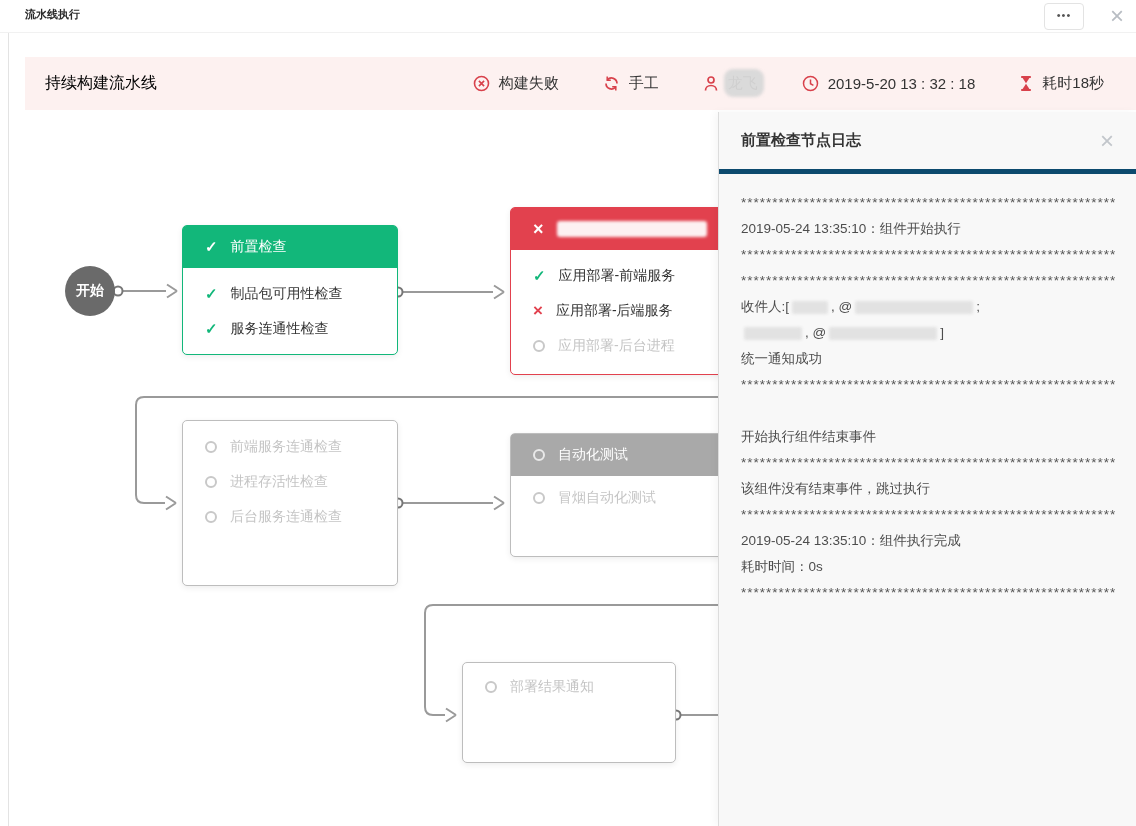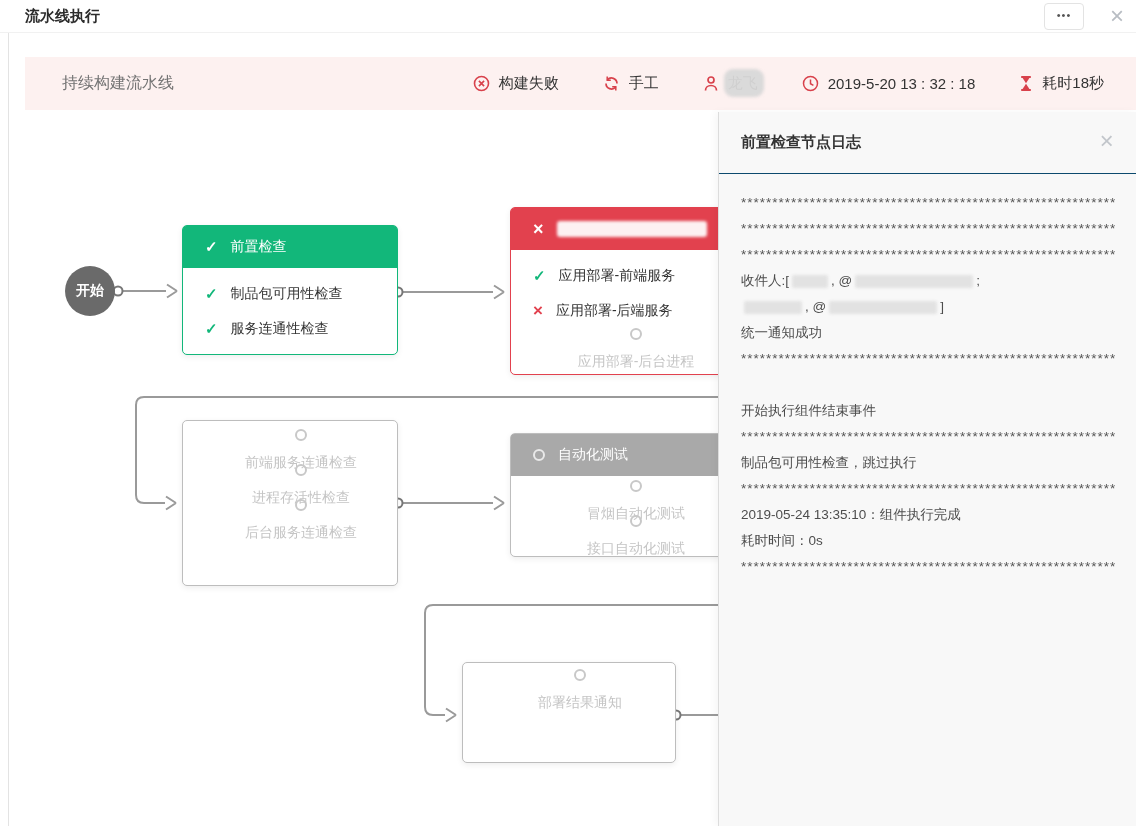--- a/index.html
+++ b/index.html
@@ -4,67 +4,67 @@
 <style>
   * { box-sizing: border-box; margin: 0; padding: 0; }
   html,body { width:1136px; height:826px; }
   body {
     font-family: "Liberation Sans", sans-serif;
     background:#fff; color:#333; overflow:hidden; position:relative;
   }
   
   .titlebar { position:absolute; top:0; left:0; right:0; height:33px; background:#fff;
               border-bottom:1px solid #f1f1f1; z-index:6; }
-  .page-title { position:absolute; left:25px; top:7px; font-size:15px; font-weight:bold; color:#2b2b2b; }
+  .page-title { position:absolute; left:25px; top:7px; font-size:11px; font-weight:bold; color:#2b2b2b; }
   .more-btn { position:absolute; right:52px; top:3px; width:40px; height:27px; background:#fff;
               border:1px solid #e3e3e3; border-radius:4px; color:#555; font-size:11px;
               letter-spacing:1px; line-height:23px; text-align:center; cursor:pointer; }
   .win-close { position:absolute; right:12px; top:1px; font-size:24px; color:#b8bdc3; cursor:pointer; line-height:30px; }
   .left-rule { position:absolute; left:8px; top:33px; bottom:0; width:1px; background:#e3e3e3; z-index:0; }
 
   
   .statusbar { position:absolute; left:25px; right:0; top:57px; height:53px; background:#fdf1f0;
                display:flex; align-items:center; z-index:4; }
-  .pipeline-name { margin-left:37px; font-size:16px; color:#737373; }
+  .pipeline-name { margin-left:20px; font-size:16px; color:#000000; }
   .status-items { margin-left:auto; margin-right:32px; display:flex; align-items:center; gap:44px; }
   .status-item { display:flex; align-items:center; gap:9px; font-size:15px; color:#333; white-space:nowrap; }
   .sicon { display:flex; align-items:center; }
   .name-wrap { position:relative; display:inline-block; }
   .name-blur { position:absolute; left:-4px; top:-5px; width:40px; height:28px; border-radius:9px;
                background:rgba(216,216,216,0.95); filter:blur(1.5px); z-index:2; }
 
   
   .wires { position:absolute; left:0; top:0; width:1136px; height:826px; z-index:1; pointer-events:none; }
   .start-node { position:absolute; left:65px; top:266px; width:50px; height:50px; border-radius:50%;
                 background:#6a6a6a; color:#fff; font-size:14px; font-weight:bold;
                 display:flex; align-items:center; justify-content:center; z-index:2; }
   .flow-node { position:absolute; background:#fff; border-radius:5px; z-index:2;
                box-shadow:0 2px 6px rgba(0,0,0,0.07); cursor:pointer; }
   .node-header { height:42px; display:flex; align-items:center; gap:13px; padding-left:22px;
                  color:#fff; font-size:14px; border-radius:3px 3px 0 0; }
   .node-body { padding-top:8px; }
   .node-item { height:35px; display:flex; align-items:center; gap:13px; padding-left:22px; font-size:14px; color:#333; }
-  .node-item.pending { color:#c5c5c5;flex-direction:column; }
+  .node-item.pending { color:#c5c5c5; }
   .node-success { border:1px solid #12b77a; }
   .node-success .node-header { background:#12b77a; }
   .node-failed  { border:1px solid #e2414e; }
   .node-failed  .node-header { background:#e2414e; }
   .node-pending { border:1px solid #bdbdbd; }
   .node-pending .node-header { background:#a9a9a9; }
   .glyph-check { color:#12b77a; font-weight:bold; font-size:15px; }
   .glyph-cross { color:#e2414e; font-weight:bold; font-size:17px; }
   .glyph-white { color:#fff; font-weight:bold; font-size:15px; }
   .ring { width:12px; height:12px; border-radius:50%; border:2px solid #c8c8c8; flex:none; }
   .ring-white { border-color:rgba(255,255,255,0.75); }
   .redact-title { width:150px; height:16px; border-radius:3px; background:rgba(255,255,255,0.93); filter:blur(1.5px); }
 
   
   .log-panel { position:absolute; left:718px; top:112px; right:0; bottom:0; background:#f8f8f8;
                border-left:1px solid #dcdcdc; box-shadow:-3px 0 8px rgba(0,0,0,0.04); z-index:5; }
-  .log-header { height:62px; display:flex; align-items:center; padding:0 22px; border-bottom:1px solid #0c4a6e;font-family:Liberation Mono, monospace; }
+  .log-header { height:62px; display:flex; align-items:center; padding:0 22px; border-bottom:5px solid #0c4a6e; }
   .log-title { font-size:15px; font-weight:bold; color:#333; }
   .log-close { margin-left:auto; font-size:24px; color:#c2c6cb; cursor:pointer; line-height:1; }
   .log-body { padding:16px 6px 0 22px; font-size:13.5px; color:#4d4d4d; line-height:26px;
               white-space:nowrap; overflow:hidden; }
   .log-line { height:26px; overflow:hidden; }
   .stars { letter-spacing:1px; color:#555; }
   .redact { display:inline-block; height:13px; border-radius:2px; background:#e2e2e2;
             filter:blur(1.5px); vertical-align:middle; margin:0 3px; }
 </style>
 </head>
@@ -226,55 +226,52 @@
 <div class="flow-node node-pending" style="left:510px;top:433px;width:230px;height:124px">
   <div class="node-header">
     <span class="ring ring-white"></span>
     <span>自动化测试</span>
   </div>
   <div class="node-body" style="padding-top:4px">
     <div class="node-item pending">
       <span class="ring"></span>
       <span>冒烟自动化测试</span>
       </div>
-    <div class="node-item pending">
-      <span class="ring"></span>
-      <span>接口自动化测试</span>
-      </div>
   </div>
 </div>
 
 <div class="flow-node node-pending" style="left:462px;top:662px;width:214px;height:101px">
   <div class="node-body" style="padding-top:6px">
     <div class="node-item pending">
       <span class="ring"></span>
       <span>部署结果通知</span>
       </div>
   </div>
 </div>
 
 <aside class="log-panel">
   <div class="log-header">
     <span class="log-title">前置检查节点日志</span>
     <span class="log-close">×</span>
   </div>
   <div class="log-body">
     <div class="log-line stars">************************************************************</div>
+    <div class="log-line">2019-05-24 13:35:10：组件开始执行</div>
     <div class="log-line stars">************************************************************</div>
     <div class="log-line stars">************************************************************</div>
     <div class="log-line">
       <span>收件人:[</span><span class="redact" style="width:36px"></span><span>, @</span><span class="redact" style="width:118px"></span><span>;</span>
     </div>
     <div class="log-line">
       <span class="redact" style="width:58px"></span><span>, @</span><span class="redact" style="width:108px"></span><span>]</span>
     </div>
     <div class="log-line">统一通知成功</div>
     <div class="log-line stars">************************************************************</div>
     <div class="log-line"></div>
     <div class="log-line">开始执行组件结束事件</div>
     <div class="log-line stars">************************************************************</div>
-    <div class="log-line">制品包可用性检查，跳过执行</div>
+    <div class="log-line">该组件没有结束事件，跳过执行</div>
     <div class="log-line stars">************************************************************</div>
     <div class="log-line">2019-05-24 13:35:10：组件执行完成</div>
     <div class="log-line">耗时时间：0s</div>
     <div class="log-line stars">************************************************************</div>
   </div>
 </aside>
 
 </body></html>

